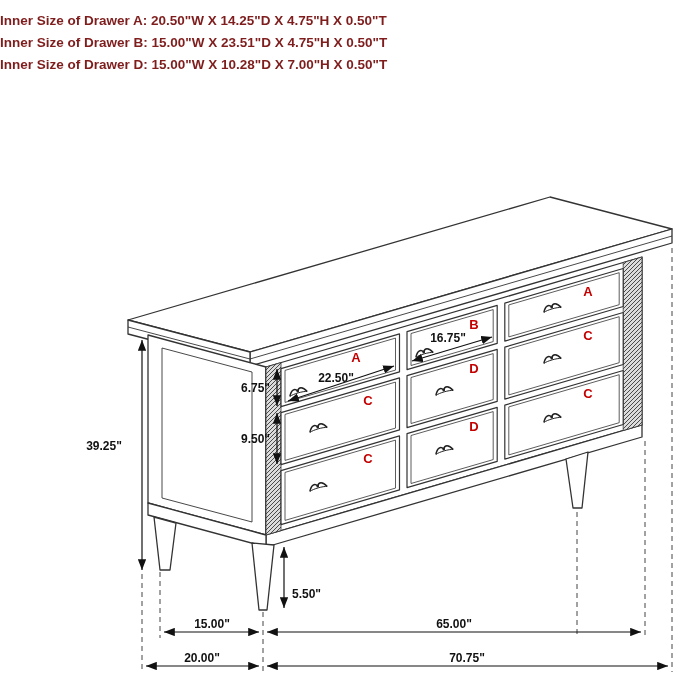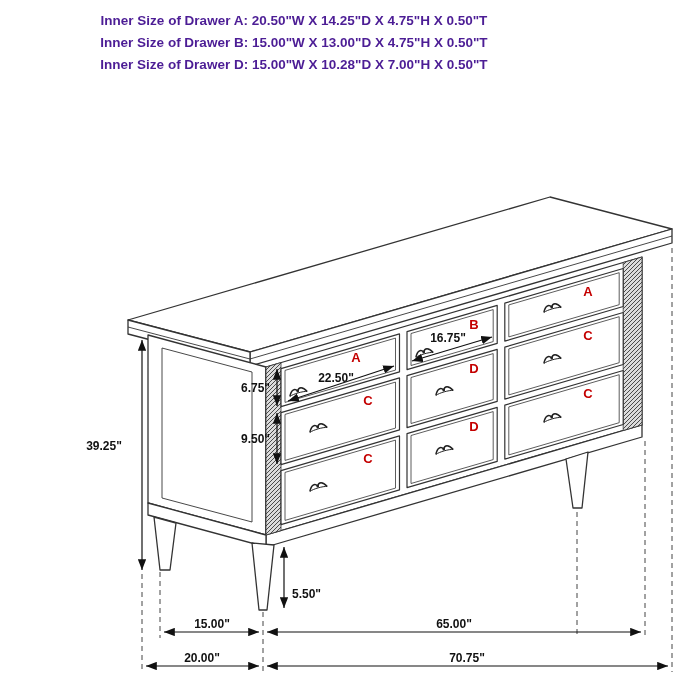--- a/index.html
+++ b/index.html
@@ -1,33 +1,33 @@
 <!DOCTYPE html>
 <html><head>
 <meta charset="utf-8">
 <style>
   html,body{margin:0;padding:0;background:#ffffff;width:700px;height:700px;overflow:hidden;
     font-family:"Liberation Sans", sans-serif;}
   .stage{position:relative;width:700px;height:700px;background:#fff;}
-  .header{position:absolute;left:0;top:10px;width:588px;text-align:center;
-    font-size:13.5px;font-weight:bold;color:#4c1d95;line-height:22px;}
+  .header{position:absolute;left:0;top:10px;width:588px;text-align:left;
+    font-size:13.5px;font-weight:bold;color:#7f1d1d;line-height:22px;}
   .header div{white-space:nowrap;}
   svg{position:absolute;left:0;top:0;}
   .dim{position:absolute;font-size:12px;font-weight:bold;color:#111;line-height:14px;}
   .dletter{position:absolute;font-size:13px;font-weight:bold;color:#c40000;
     transform:translate(-50%,-50%);line-height:13px;}
 </style>
 </head>
 <body>
 
 <div class="stage">
 
   <div class="header">
     <div>Inner Size of Drawer A: 20.50"W X 14.25"D X 4.75"H X 0.50"T</div>
-    <div>Inner Size of Drawer B: 15.00"W X 13.00"D X 4.75"H X 0.50"T</div>
+    <div>Inner Size of Drawer B: 15.00"W X 23.51"D X 4.75"H X 0.50"T</div>
     <div>Inner Size of Drawer D: 15.00"W X 10.28"D X 7.00"H X 0.50"T</div>
   </div>
 
   <svg width="700" height="700" viewBox="0 0 700 700">
     <defs>
       <marker id="ah" markerWidth="9" markerHeight="7" refX="9" refY="3.5" orient="auto-start-reverse">
         <path d="M0,0 L9,3.5 L0,7 Z" fill="#111"></path>
       </marker>
       <pattern id="flute" width="4" height="4" patternUnits="userSpaceOnUse">
         <rect width="4" height="4" fill="#dcdcdc"></rect>

